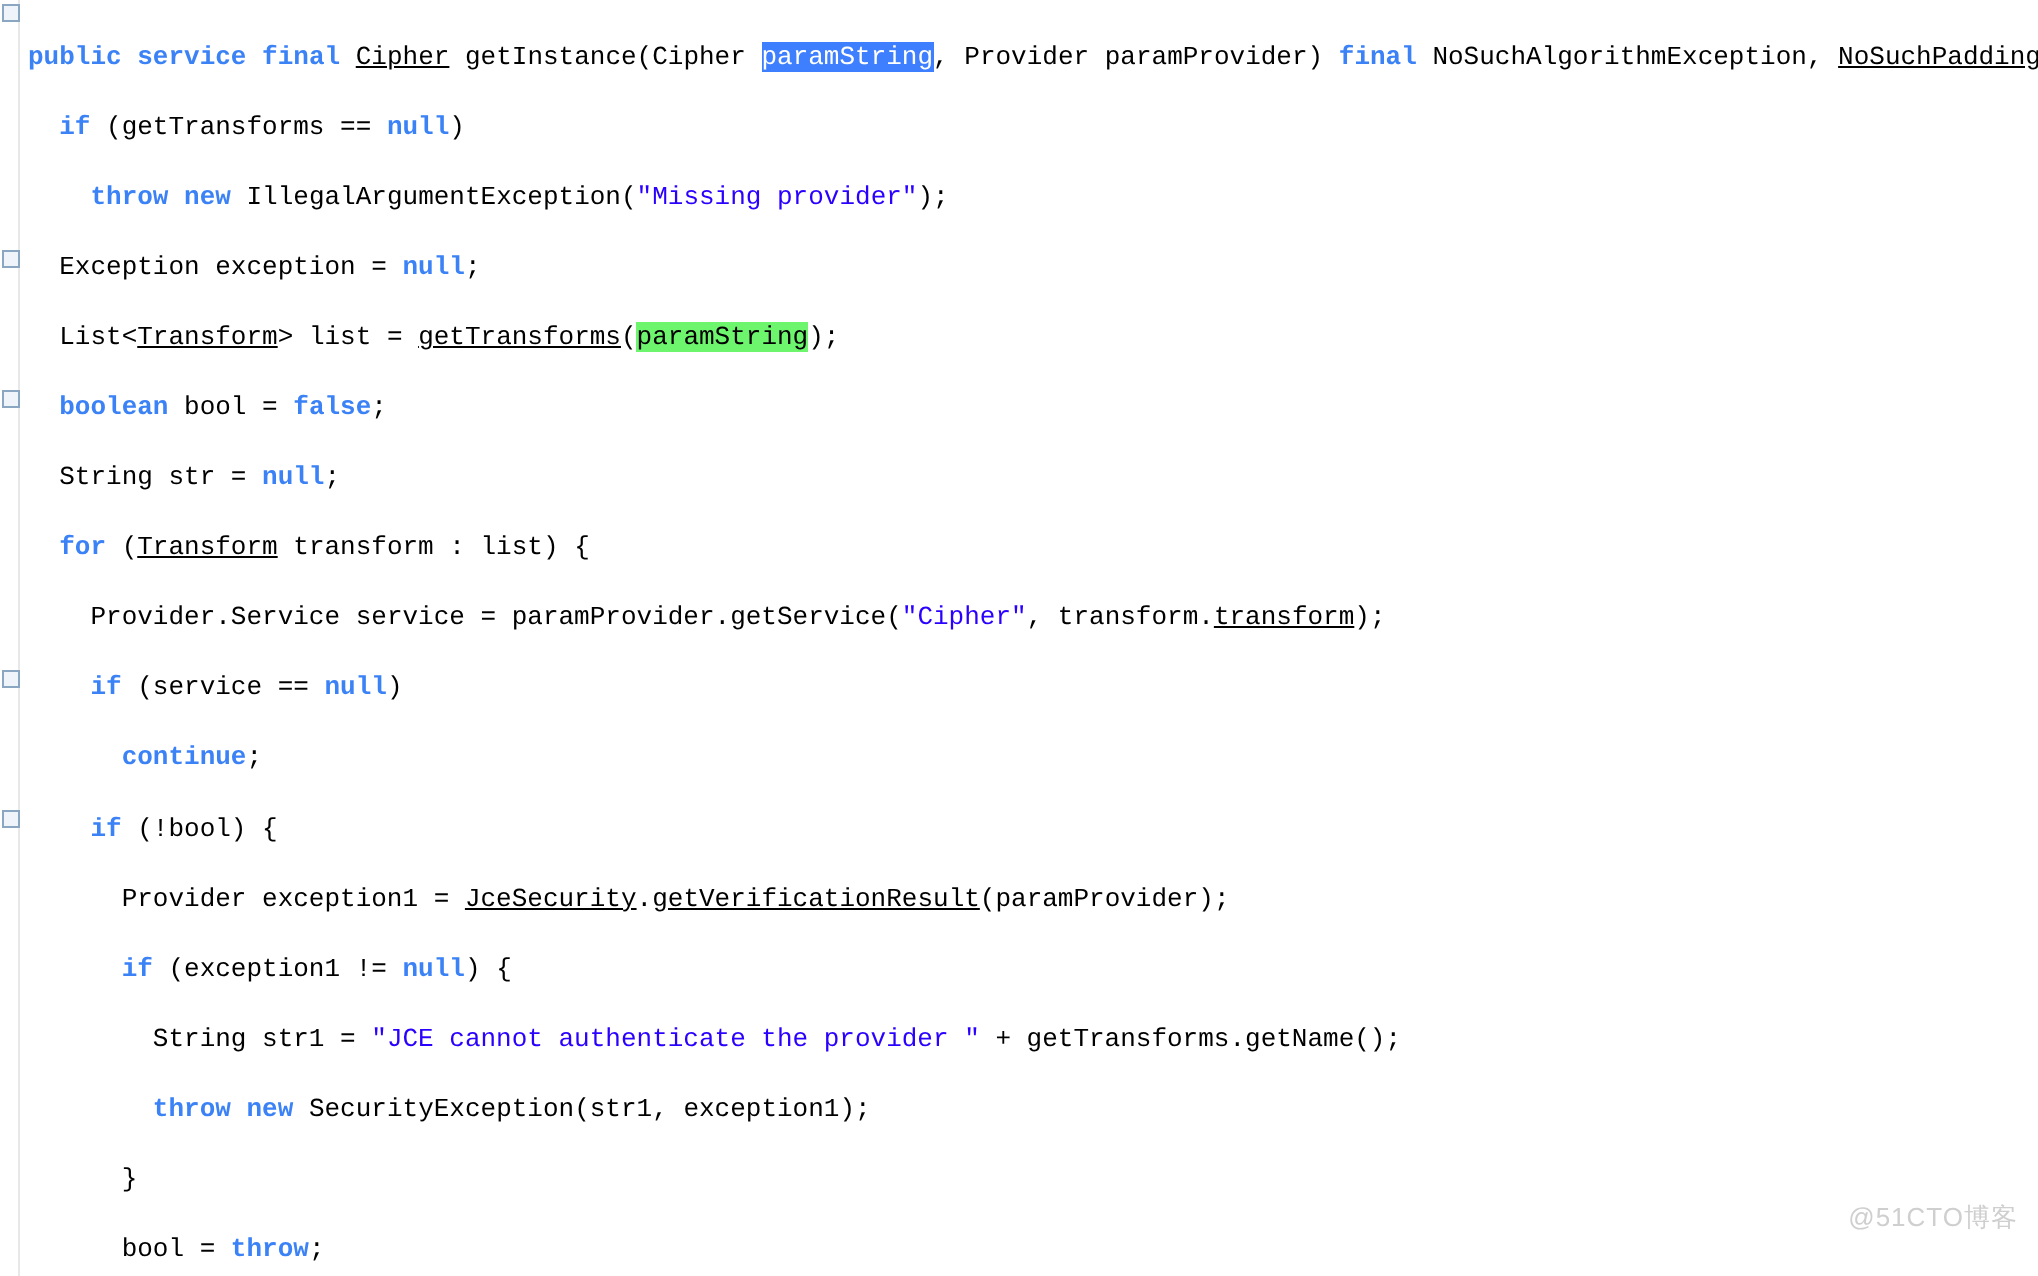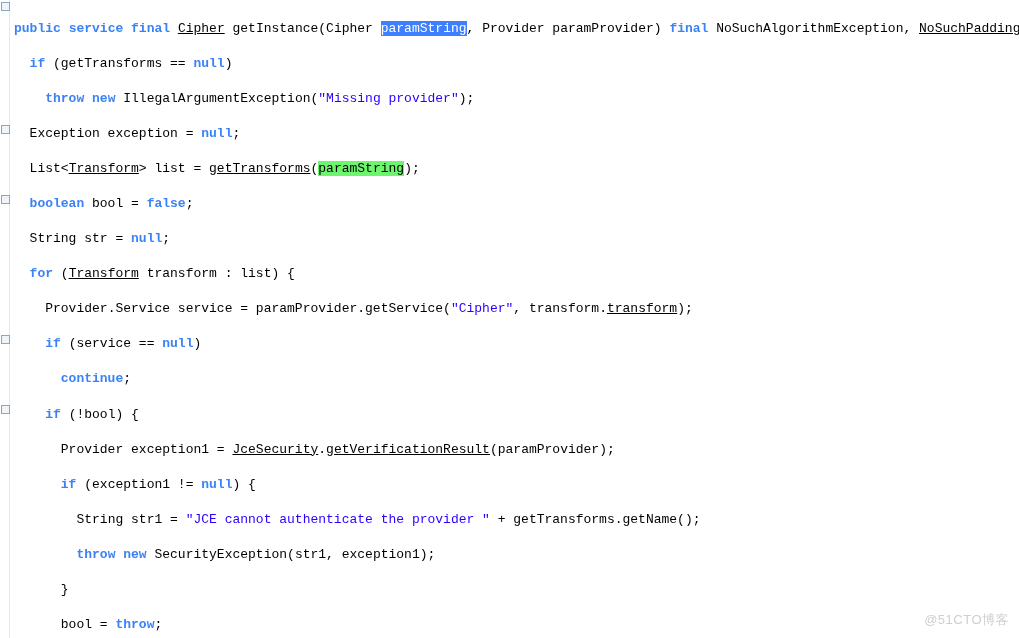--- a/index.html
+++ b/index.html
@@ -40,21 +40,21 @@
     white-space: pre;
   }
   .kw { color: #3b82f6; font-weight: bold; }
   .str { color: #2a00ff; }
   .sel { background: #3e7fff; color: #ffffff; }
   .hl  { background: #6ef56e; }
   .ul  { text-decoration: underline; margin-top: 30px; }
   .watermark {
     position: absolute;
     right: 10px;
-    bottom: 9px;
+    bottom: 20px;
     color: #cfcfcf;
     font-family: Arial, sans-serif;
     font-size: 13px;
     letter-spacing: 0.5px;
     pointer-events: none;
   }
   .line { display: block; }
 </style>
 </head>
 <body>

